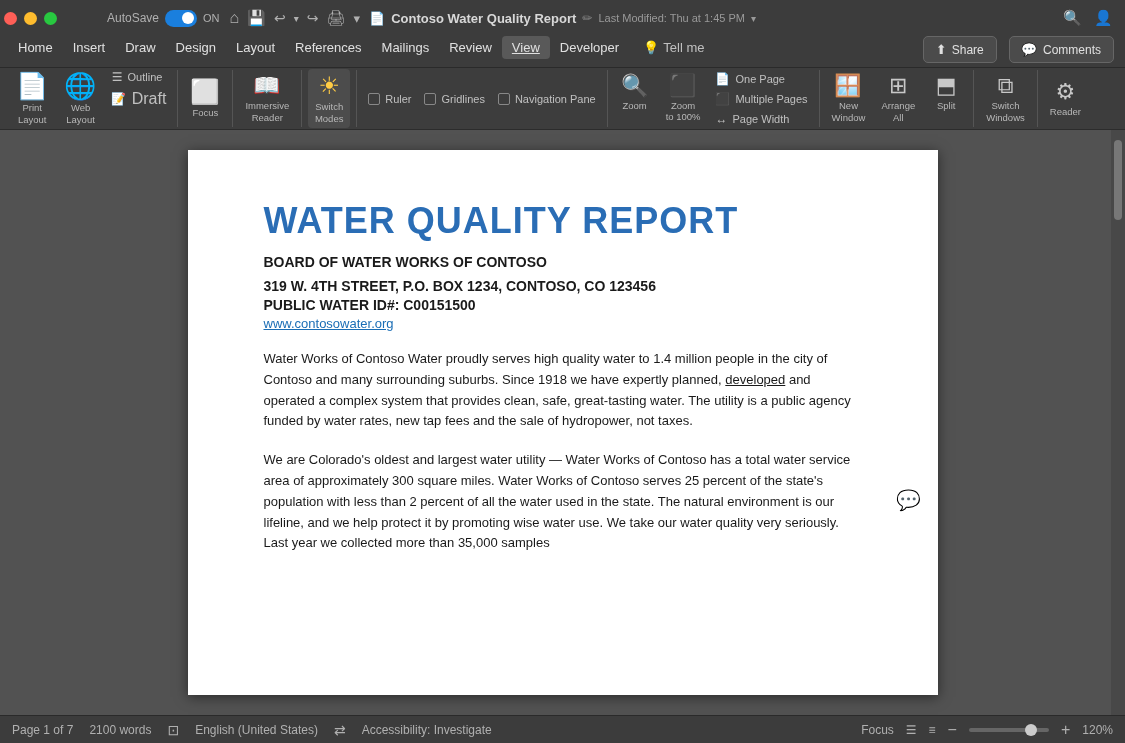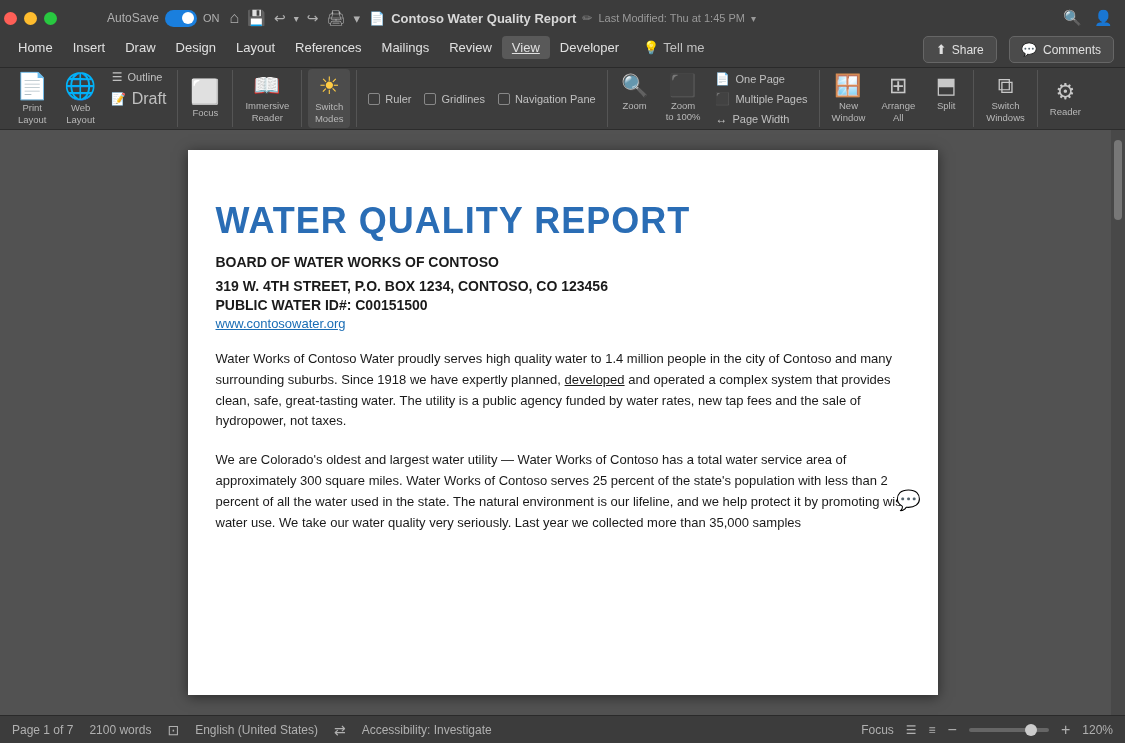--- a/index.html
+++ b/index.html
@@ -184,21 +184,21 @@
       width: 8px;
       height: 80px;
       background: #777;
       border-radius: 4px;
       margin-top: 10px;
     }
 
     .document {
       width: 750px;
       background: white;
-      padding: 50px 28px;
+      padding: 50px 76px;
       position: relative;
       box-shadow: 0 2px 12px rgba(0,0,0,0.5);
     }
 
     .doc-title {
       font-size: 36px;
       font-weight: 900;
       color: #2a6db5;
       text-transform: uppercase;
       letter-spacing: 1px;

